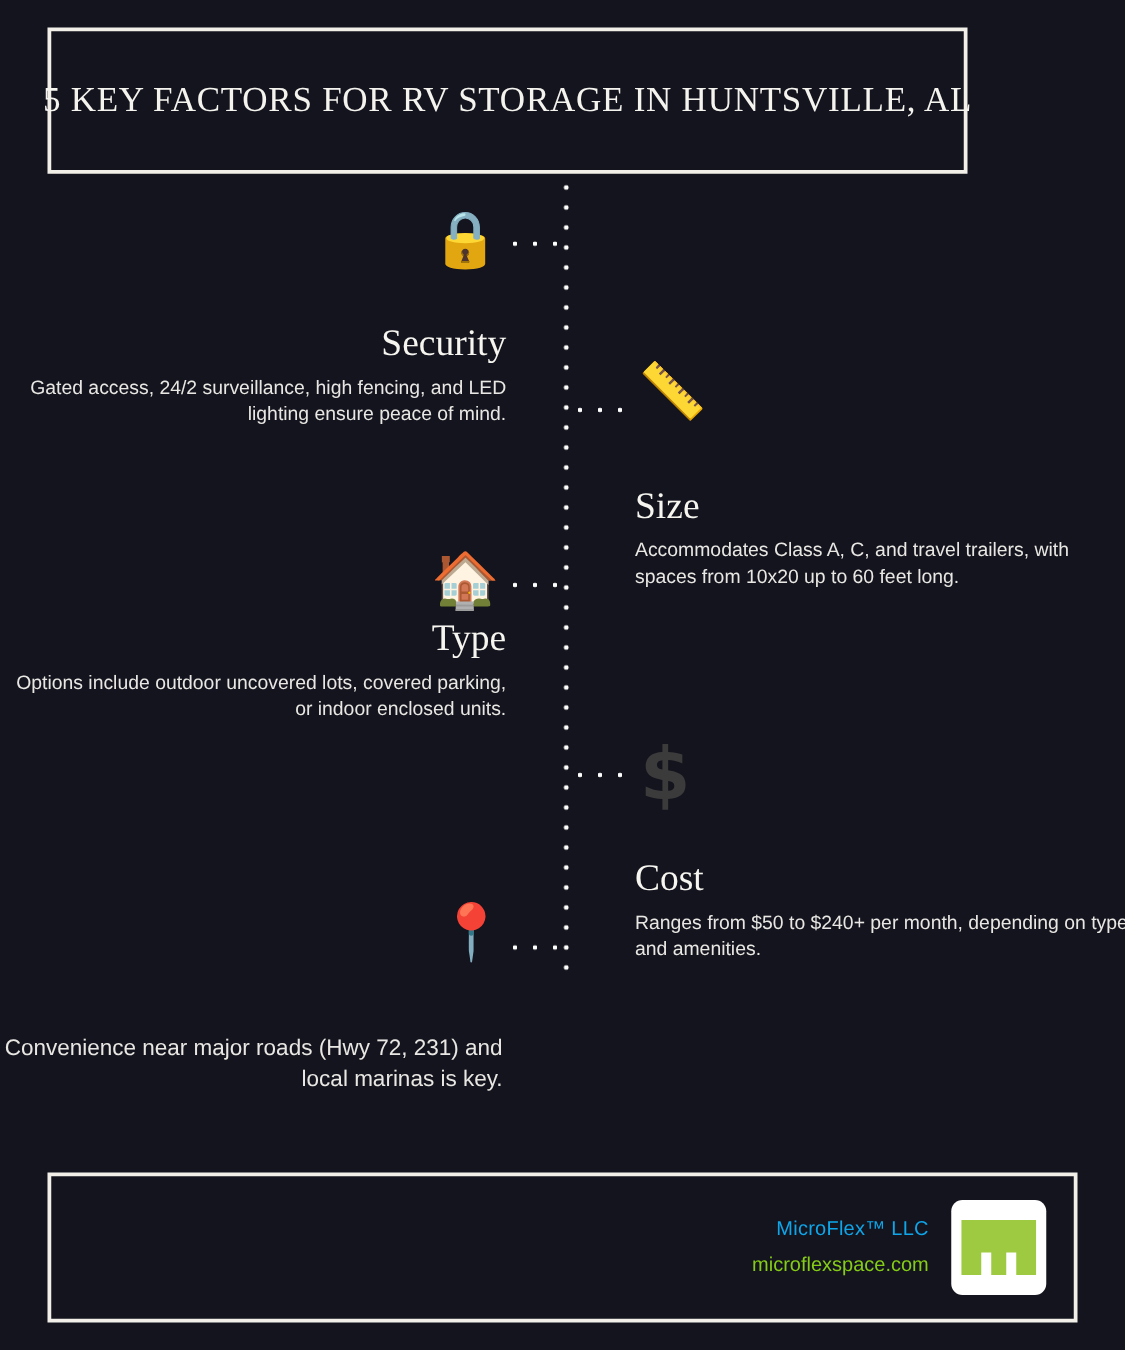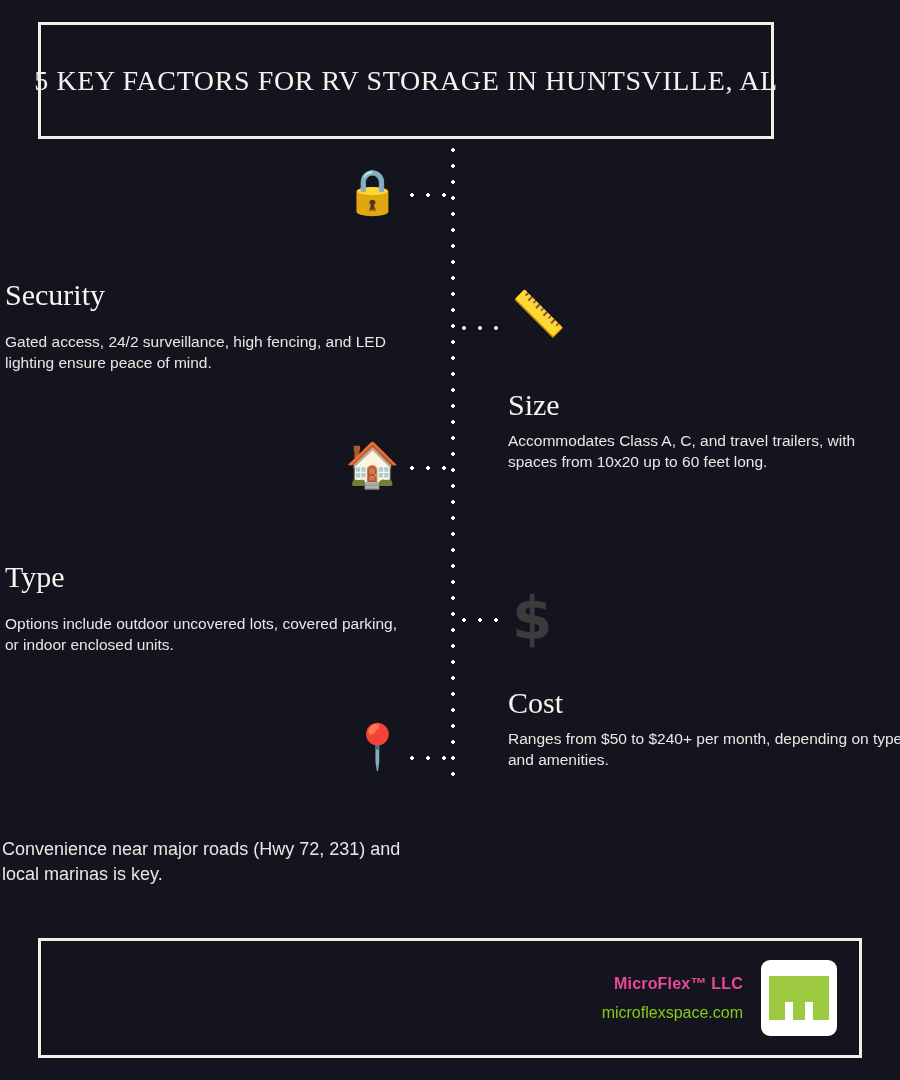--- a/index.html
+++ b/index.html
@@ -74,21 +74,21 @@
     white-space: nowrap;
   }
 
   .body {
     font-size: 15.5px;
     line-height: 1.38;
     color: #e9e7e3;
     margin-top: 9px;
   }
 
-  .align-right { text-align: left; margin-top: 20px; }
+  .align-right { text-align: right; }
   .align-left  { text-align: left; }
 
   
   .left-block  { position: absolute; right: 0; width: 400px; }
   
   .right-block { position: absolute; left: 0; width: 400px; }
 
   
   .dollar-icon {
     font-family: "DejaVu Sans", sans-serif;
@@ -111,22 +111,22 @@
     right: 22px;
     top: 0;
     height: 100%;
     display: flex;
     align-items: center;
     gap: 18px;
   }
   .footer-text { text-align: right; }
   .brand-name {
     font-size: 16px;
-    font-weight: bold;
-    color: #ec4899;
+    font-weight: normal;
+    color: #0ea5e9;
     letter-spacing: 0.2px;
   }
   .brand-url {
     font-size: 16px;
     color: #84cc16;
     margin-top: 11px;
   }
   .logo-tile {
     width: 76px;
     height: 76px;
@@ -161,21 +161,21 @@
   <div class="connector" style="left:456px; top:325px; width:50px;"></div>
   <div class="right-block" style="left:508px; top:388px;">
     <div class="heading align-left">Size</div>
     <div class="body align-left">Accommodates Class A, C, and travel trailers, with spaces from 10x20 up to 60 feet long.</div>
   </div>
 </div>
 
 <div class="section">
   <div class="icon" style="left:345px; top:443px; font-size:44px;">🏠</div>
   <div class="connector" style="left:404px; top:465px; width:50px;"></div>
-  <div class="left-block" style="left:5px; top:540px;">
+  <div class="left-block" style="left:5px; top:494px;">
     <div class="heading align-right">Type</div>
     <div class="body align-right">Options include outdoor uncovered lots, covered parking, or indoor enclosed units.</div>
   </div>
 </div>
 
 <div class="section">
   <div class="icon dollar-icon" style="left: 512px; top: 590px; color: rgb(59, 59, 59);">$</div>
   <div class="connector" style="left:456px; top:617px; width:50px;"></div>
   <div class="right-block" style="left:508px; top:686px;">
     <div class="heading align-left">Cost</div>

